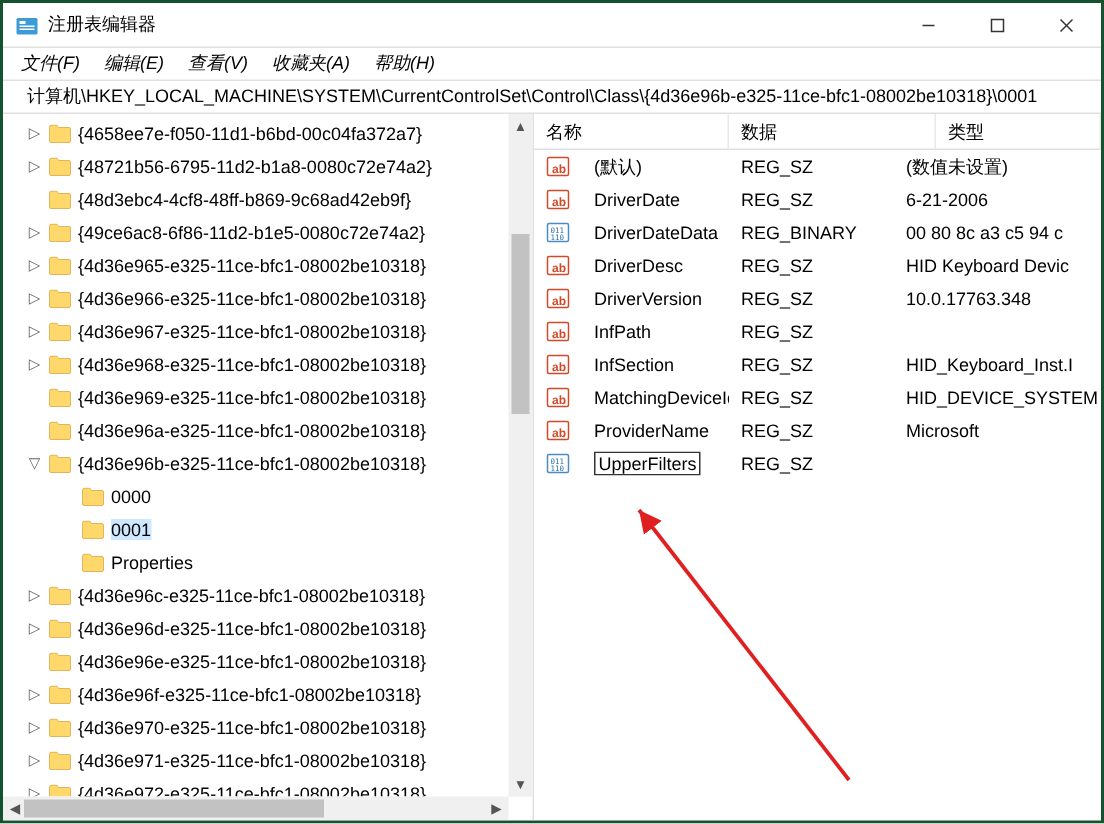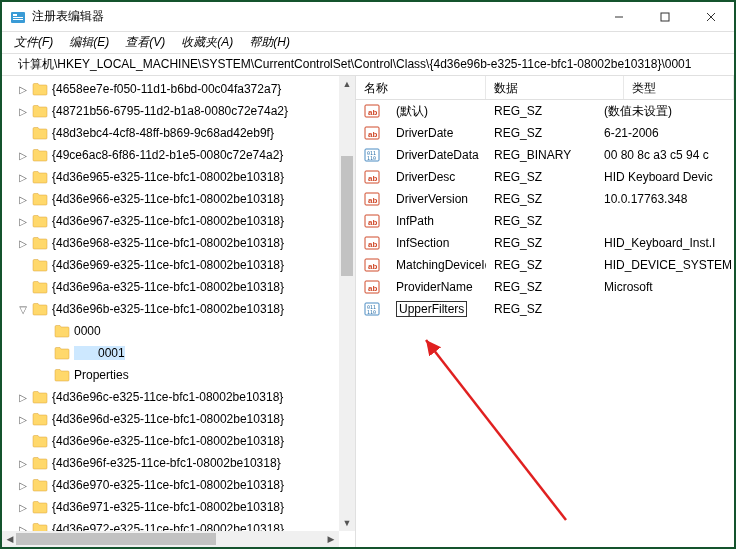--- a/index.html
+++ b/index.html
@@ -15,21 +15,21 @@
 .addressbar { height: 22px; border-bottom: 1px solid #e0e0e0; display: flex; align-items: center; padding: 0 16px; font-size: 12px; white-space: nowrap; overflow: hidden; }
 .content { flex: 1; display: flex; overflow: hidden; }
 .tree-panel { width: 354px; border-right: 1px solid #e0e0e0; position: relative; overflow: hidden; }
 .tree { position: absolute; inset: 0 16px 16px 0; overflow: hidden; padding-top: 2px; }
 .tree-row { display: flex; align-items: center; height: 22px; padding-left: 4px; white-space: nowrap; overflow: hidden; }
 .tree-row .expander { width: 14px; height: 14px; display: inline-flex; align-items: center; justify-content: center; color: #666; font-size: 10px; margin-right: 2px; }
 .tree-row .folder-icon { width: 16px; height: 14px; margin-right: 4px; display: inline-flex; }
 .tree-row .label { font-size: 12px; }
 .tree-row.indent0 { padding-left: 14px; }
 .tree-row.indent1 { padding-left: 36px; }
-.tree-row.selected .label { background: #cde8ff; padding-left: 24px; }
+.tree-row.selected .label { background: #cde8ff; }
 .scrollbar-v { position: absolute; right: 0; top: 0; bottom: 16px; width: 16px; background: #f0f0f0; }
 .scrollbar-v .thumb { position: absolute; left: 2px; right: 2px; top: 80px; height: 120px; background: #c2c2c2; }
 .scrollbar-v .arr { position: absolute; left: 0; right: 0; height: 16px; display: flex; align-items: center; justify-content: center; font-size: 9px; color: #555; }
 .scrollbar-v .arr.up { top: 0; }
 .scrollbar-v .arr.down { bottom: 0; }
 .scrollbar-h { position: absolute; left: 0; right: 16px; bottom: 0; height: 16px; background: #f0f0f0; }
 .scrollbar-h .thumb { position: absolute; top: 2px; bottom: 2px; left: 14px; width: 200px; background: #c2c2c2; }
 .scrollbar-h .arr { position: absolute; top: 0; bottom: 0; width: 16px; display: flex; align-items: center; justify-content: center; font-size: 9px; color: #555; }
 .scrollbar-h .arr.l { left: 0; }
 .scrollbar-h .arr.r { right: 0; }

